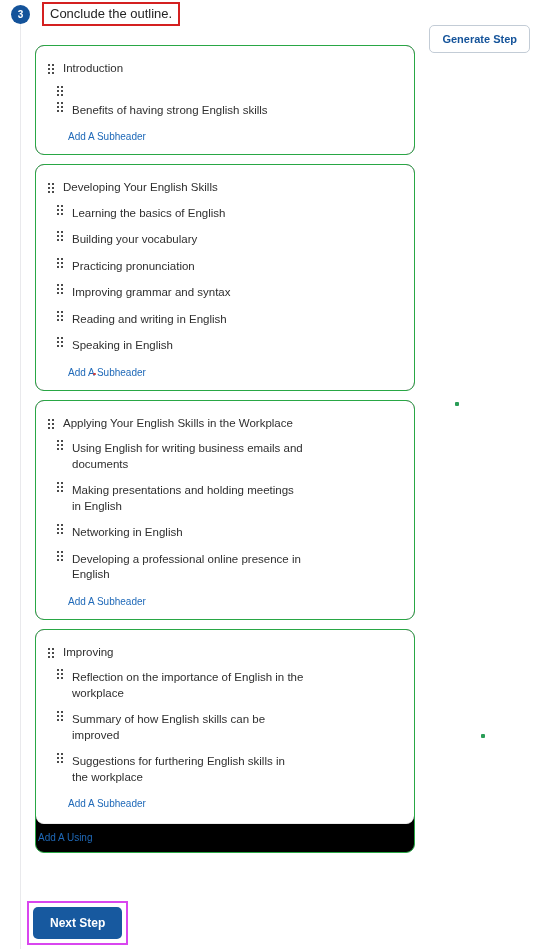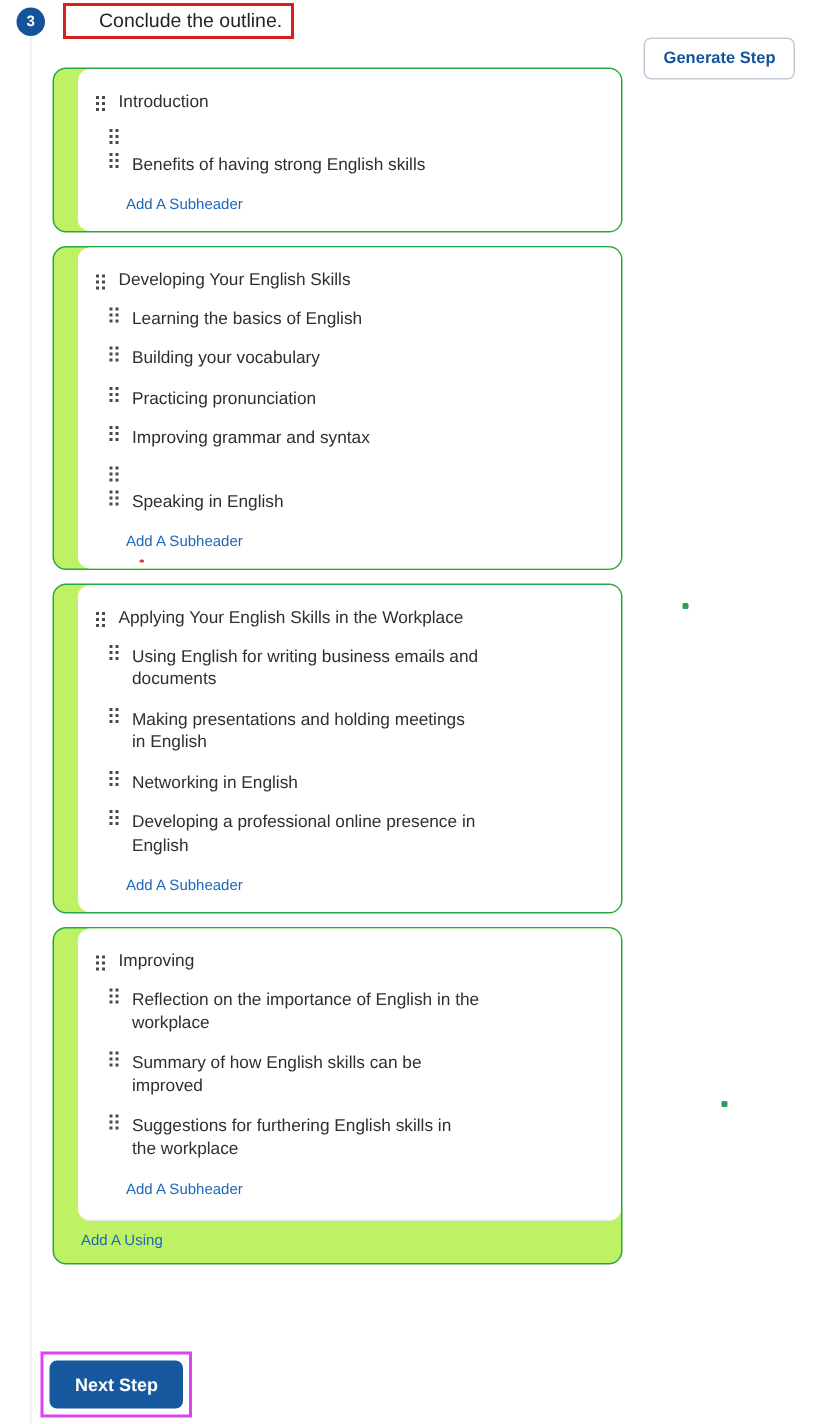--- a/index.html
+++ b/index.html
@@ -54,21 +54,20 @@
     margin-left: 12px;
     border: 2px solid #d42020;
     padding: 2px 6px 3px 6px;
     background: transparent;
   }
   .step-title {
     font-size: 13px;
     color: #242424;
     line-height: 15px;
     white-space: nowrap;
-    margin-left: 16px;
   }
 
   
   .generate-more {
     position: absolute;
     right: 20px;
     top: 25px;
     border: 1px solid #c3ccd6;
     border-radius: 5px;
     background: #ffffff;
@@ -86,23 +85,22 @@
     position: absolute;
     left: 35px;
     top: 45px;
     width: 380px;
   }
 
   .section-shell {
     border: 1.5px solid #29a745;
     border-radius: 9px;
     margin-bottom: 9px;
-    background: #bef264;
+    background: #000000;
     position: relative;
-    padding-left: 16px;
   }
   .section-shell.last { border-radius: 9px; }
 
   .section-card {
     padding: 14px 12px 10px 12px;
     border-radius: 8px;
     background: #ffffff;
   }
   .section-card.inner-bordered {
     border-bottom: 1px solid #ececec;
@@ -288,20 +286,21 @@
           <div class="item-text">Improving grammar and syntax</div>
         </div><div class="row sub-row">
           <span class="grip-box">
             <span style="left: 0px; top: 0px; position: absolute; width: 2px; height: 2px; background: rgb(74, 74, 74);"></span>
             <span style="left: 0px; top: 4px; position: absolute; width: 2px; height: 2px; background: rgb(74, 74, 74);"></span>
             <span style="left: 0px; top: 8px; position: absolute; width: 2px; height: 2px; background: rgb(74, 74, 74);"></span>
             <span style="left: 4px; top: 0px; position: absolute; width: 2px; height: 2px; background: rgb(74, 74, 74);"></span>
             <span style="left: 4px; top: 4px; position: absolute; width: 2px; height: 2px; background: rgb(74, 74, 74);"></span>
             <span style="left: 4px; top: 8px; position: absolute; width: 2px; height: 2px; background: rgb(74, 74, 74);"></span>
           </span>
+          <div class="item-text">Reading and writing in English</div>
         </div><div class="row sub-row">
           <span class="grip-box">
             <span style="left: 0px; top: 0px; position: absolute; width: 2px; height: 2px; background: rgb(74, 74, 74);"></span>
             <span style="left: 0px; top: 4px; position: absolute; width: 2px; height: 2px; background: rgb(74, 74, 74);"></span>
             <span style="left: 0px; top: 8px; position: absolute; width: 2px; height: 2px; background: rgb(74, 74, 74);"></span>
             <span style="left: 4px; top: 0px; position: absolute; width: 2px; height: 2px; background: rgb(74, 74, 74);"></span>
             <span style="left: 4px; top: 4px; position: absolute; width: 2px; height: 2px; background: rgb(74, 74, 74);"></span>
             <span style="left: 4px; top: 8px; position: absolute; width: 2px; height: 2px; background: rgb(74, 74, 74);"></span>
           </span>
           <div class="item-text">Speaking in English</div>

